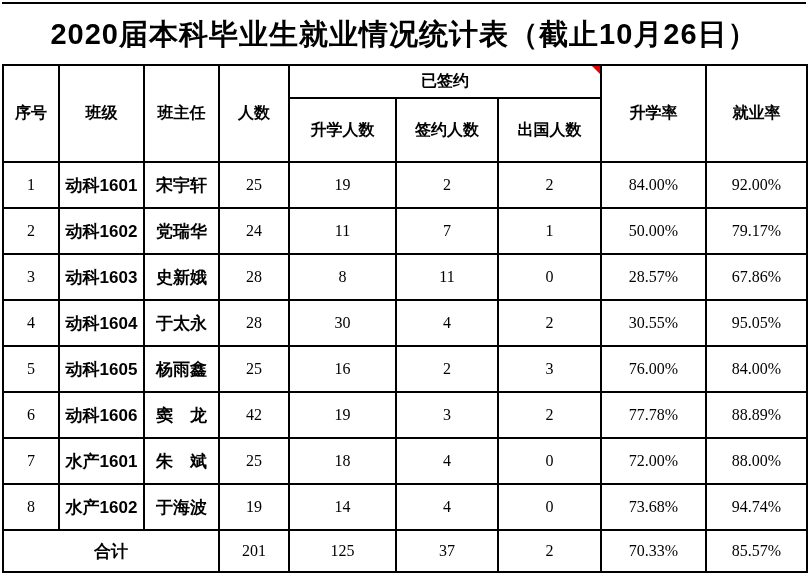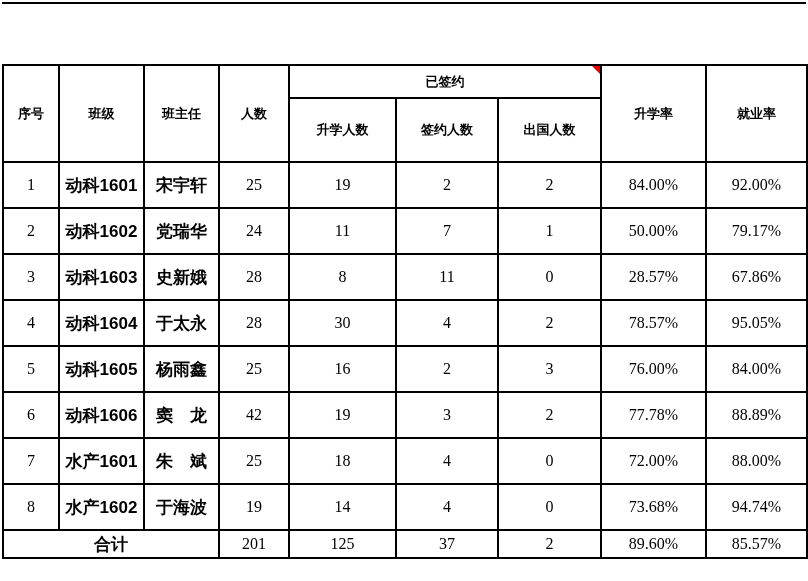--- a/index.html
+++ b/index.html
@@ -51,23 +51,23 @@
   col.c3 { width: 75px; }
   col.c4 { width: 70px; }
   col.c5 { width: 107px; }
   col.c6 { width: 102px; }
   col.c7 { width: 103px; }
   col.c8 { width: 105px; }
   col.c9 { width: 101px; }
   tr.hrow1 { height: 33px; }
   tr.hrow2 { height: 64px; }
   tr.drow  { height: 46px; }
-  tr.trow  { height: 28px; }
+  tr.trow  { height: 42px; }
   th {
-    font-size: 13px;
+    font-size: 16px;
     font-weight: bold;
     font-family: "Liberation Sans", sans-serif;
     position: relative;
   }
   td.cn {
     font-size: 17px;
     font-weight: bold;
     font-family: "Liberation Sans", sans-serif;
   }
   td.num {
@@ -83,20 +83,21 @@
     border-left: 8px solid transparent;
   }
 </style>
 </head>
 <body>
 
 <div class="page">
 
   <div class="top-rule"></div>
 
+  <div class="doc-title">2020届本科毕业生就业情况统计表（截止10月26日）</div>
 
   <table class="stats">
     <colgroup>
       <col class="c1">
         <col class="c2">
         <col class="c3">
         <col class="c4">
       <col class="c5">
         <col class="c6">
         <col class="c7">
@@ -159,21 +160,21 @@
           <td class="num">67.86%</td>
         </tr>
         <tr class="drow">
           <td class="num">4</td>
           <td class="cn">动科1604</td>
           <td class="cn">于太永</td>
           <td class="num">28</td>
           <td class="num">30</td>
           <td class="num">4</td>
           <td class="num">2</td>
-          <td class="num">78.57%</td>
+          <td class="num">30.55%</td>
           <td class="num">95.05%</td>
         </tr>
         <tr class="drow">
           <td class="num">5</td>
           <td class="cn">动科1605</td>
           <td class="cn">杨雨鑫</td>
           <td class="num">25</td>
           <td class="num">16</td>
           <td class="num">2</td>
           <td class="num">3</td>
@@ -215,19 +216,19 @@
         </tr>
       </tbody>
 
     <tbody>
       <tr class="trow">
         <td colspan="3" class="cn">合计</td>
         <td class="num">201</td>
         <td class="num">125</td>
         <td class="num">37</td>
         <td class="num">2</td>
-        <td class="num">89.60%</td>
+        <td class="num">70.33%</td>
         <td class="num">85.57%</td>
       </tr>
     </tbody>
   </table>
 
 </div>
 
 </body></html>

